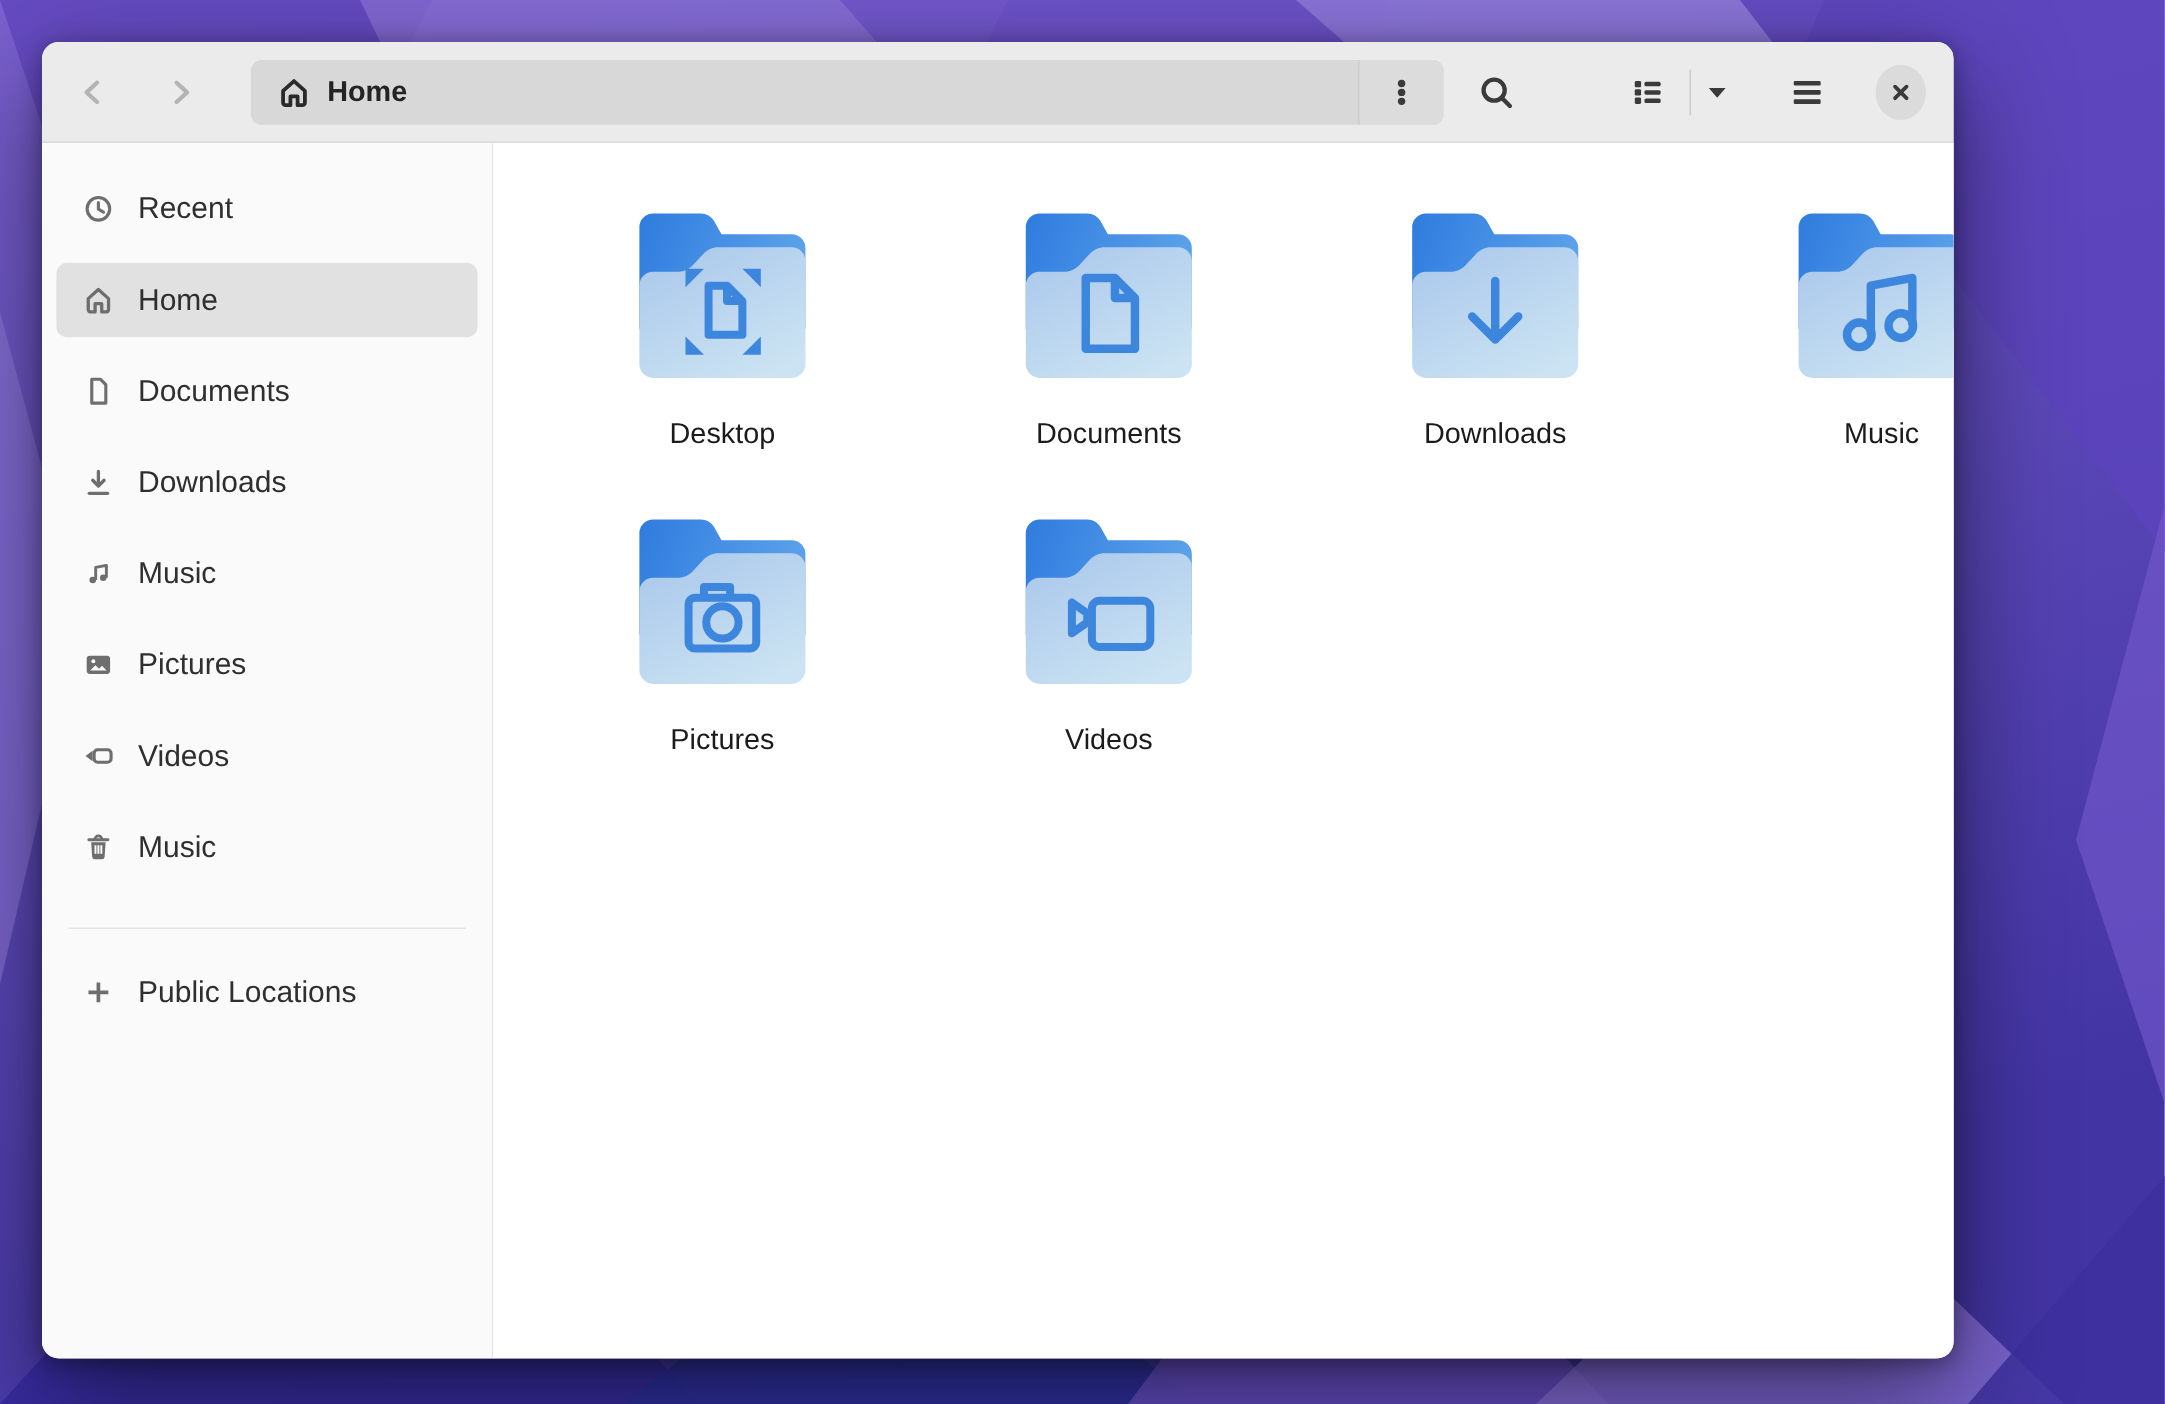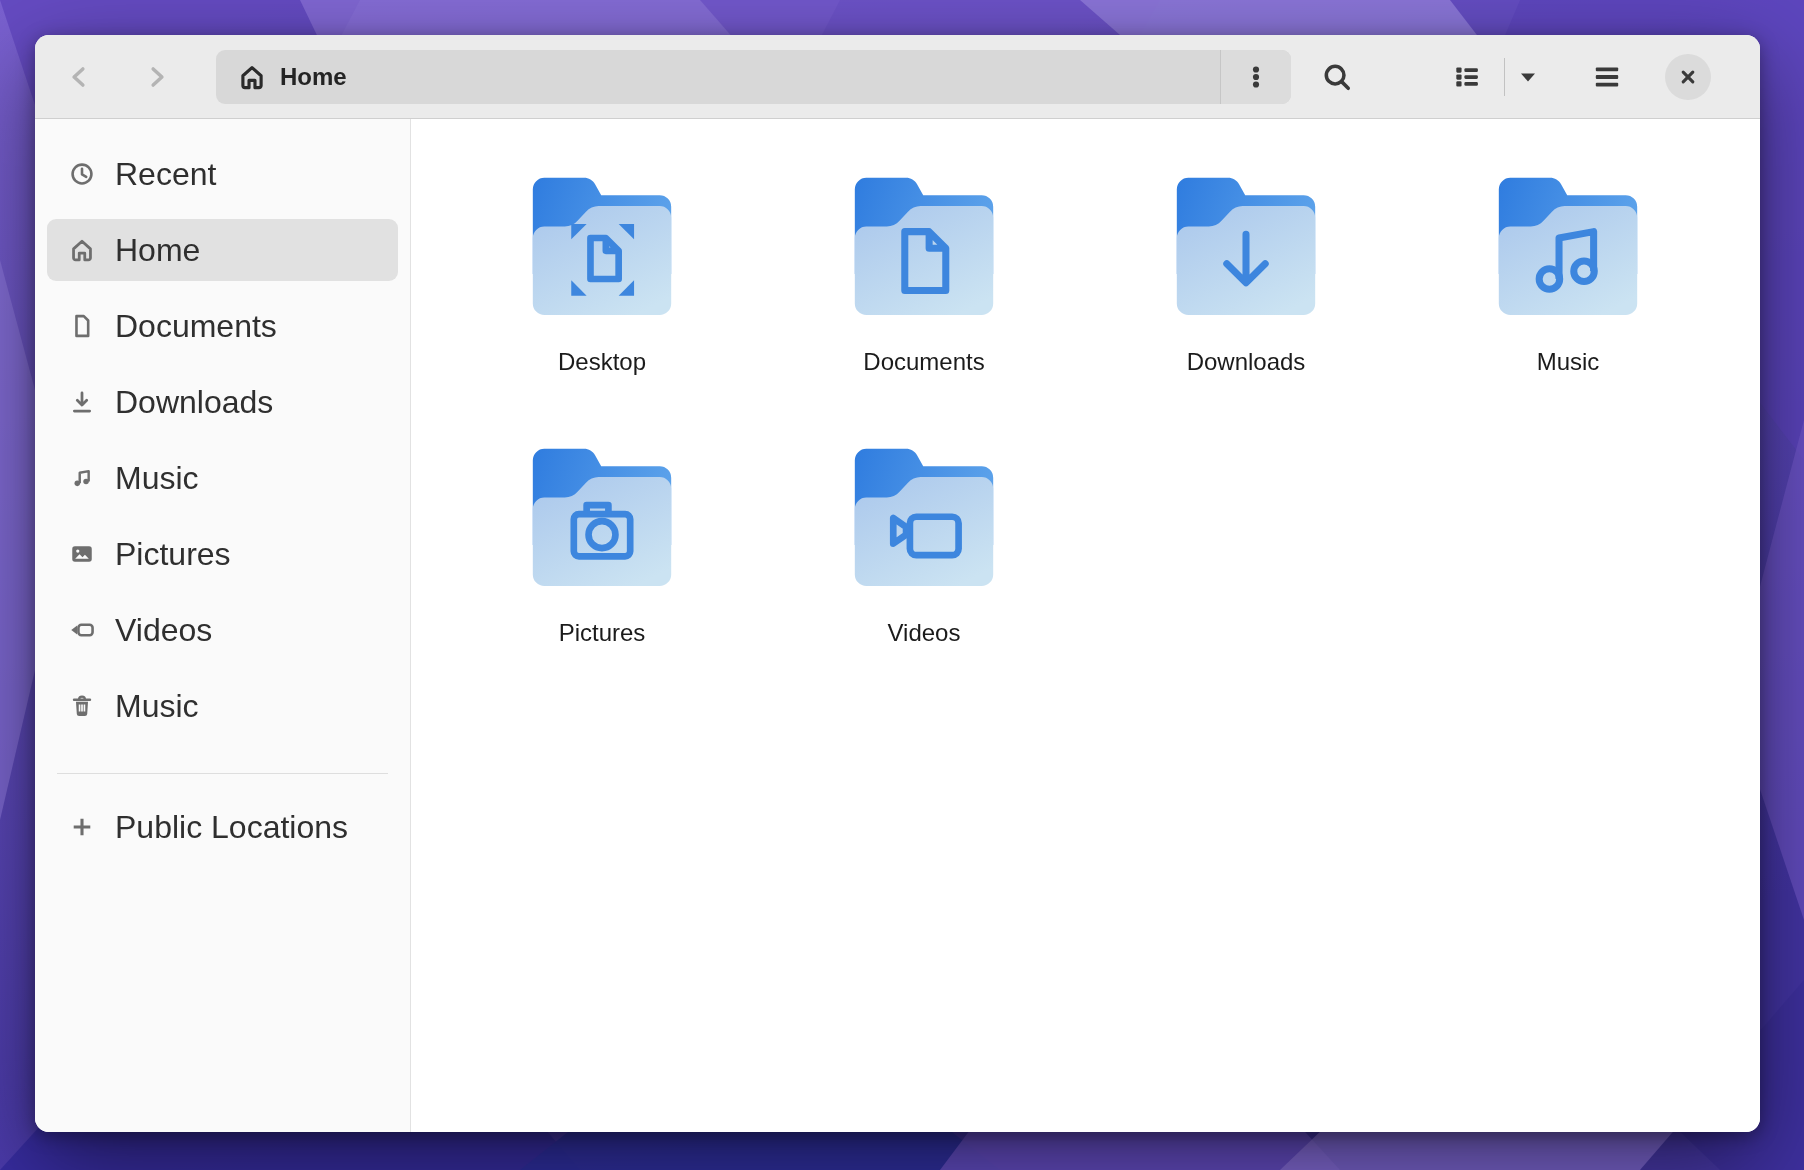--- a/index.html
+++ b/index.html
@@ -2,21 +2,21 @@
 <html><head>
 <meta charset="utf-8">
 <style>
   * { margin:0; padding:0; box-sizing:border-box; }
   html,body { width:1804px; height:1170px; overflow:hidden; }
   body { font-family:"Liberation Sans", sans-serif; position:relative; }
 
   .wallpaper { position:absolute; inset:0; z-index:0; }
 
   .window {
-    position:absolute; left:35px; top:35px; width:1725px; height:1097px;
+    position:absolute; left:35px; top:35px; width:1593px; height:1097px;
     border-radius:14px; overflow:hidden; z-index:1;
     background:#ffffff; box-shadow:0 30px 90px rgba(0,0,0,.5), 0 4px 18px rgba(0,0,0,.35);
     display:flex; flex-direction:column;
   }
 
   
   .headerbar {
     height:84px; flex:0 0 84px; background:#ebebeb; border-bottom:1px solid #cfcfcf;
     display:flex; align-items:center; padding:0 23px 0 20px;
   }
@@ -53,25 +53,25 @@
     width:376px; flex:0 0 376px; background:#fafafa; border-right:1px solid #e2e2e2;
     padding:24px 12px 0 12px; display:flex; flex-direction:column;
   }
   .side-item {
     height:62px; border-radius:9px; display:flex; align-items:center;
     padding-left:22px; margin-bottom:14px; cursor:default;
   }
   .side-item.selected { background:#e1e1e1; }
   .sicon { width:26px; height:26px; color:#6e6e6e; margin-right:20px; display:flex; flex:0 0 26px; }
   .sicon svg { width:26px; height:26px; }
-  .side-label { font-size:32px; color:#2f2f2f; }
+  .side-label { font-size:25px; color:#2f2f2f; }
   .side-sep { height:1px; background:#dedede; margin:22px 10px; }
 
   .content { flex:1; background:#ffffff; padding:46px 0 0 30px; }
-  .folder-grid { display:grid; grid-template-columns:repeat(4, 322px); row-gap:59px; }
+  .folder-grid { display:grid; grid-template-columns:repeat(4, 322px); row-gap:43px; }
   .folder { width:322px; display:flex; flex-direction:column; align-items:center; }
   .folder-icon { width:164px; height:164px; }
   .folder-icon svg { width:164px; height:164px; display:block; }
   .folder-label { margin-top:18px; font-size:24px; color:#1b1b1b; line-height:30px; }
 </style>
 </head>
 <body>
 
 <svg class="wallpaper" viewBox="0 0 1804 1170" preserveAspectRatio="none">
   <defs>

